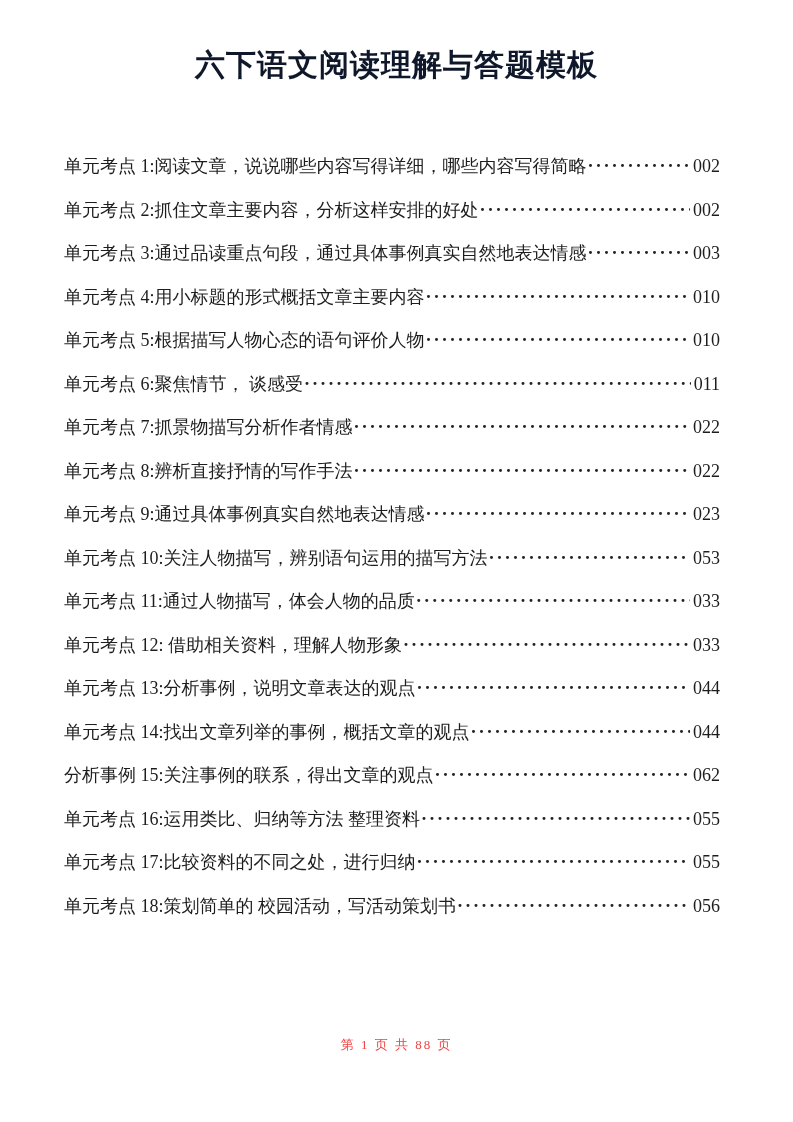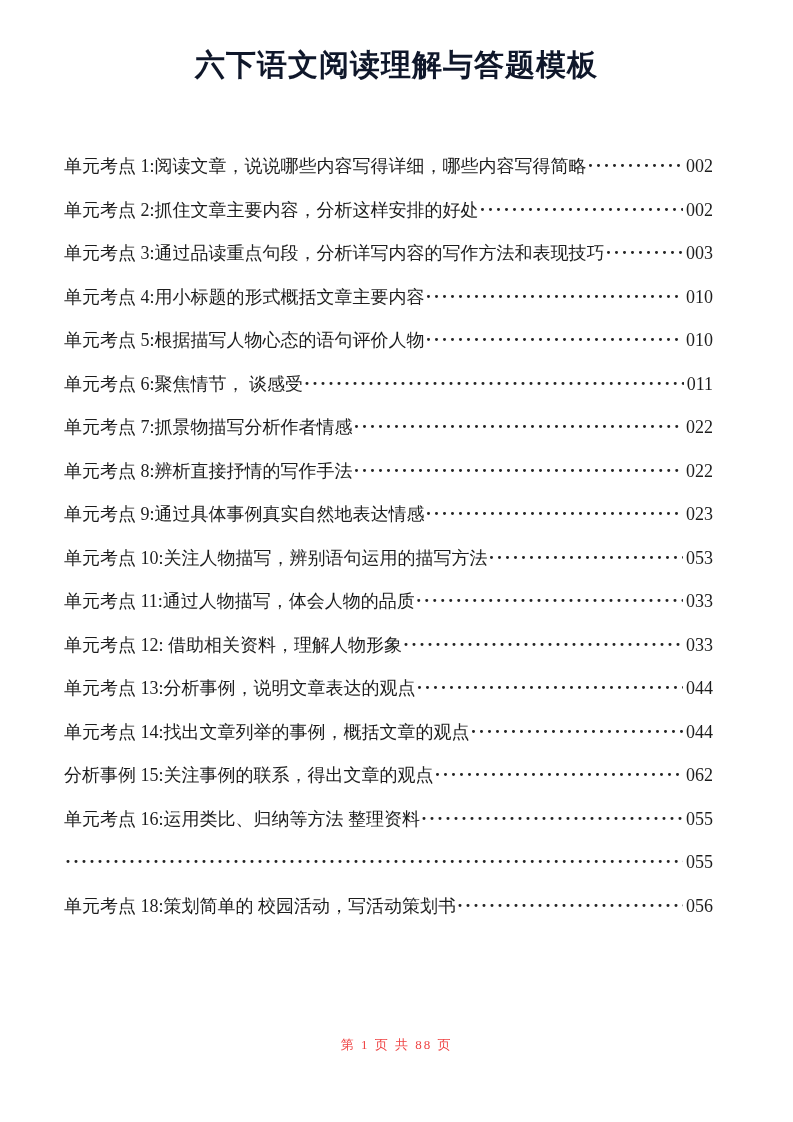--- a/index.html
+++ b/index.html
@@ -23,21 +23,21 @@
     text-align: center;
     font-size: 30px;
     font-weight: bold;
     letter-spacing: 1px;
     color: #0f172a;
   }
   .toc {
     position: absolute;
     top: 157px;
     left: 64px;
-    right: 80px;
+    right: 73px;
     text-align: right;
   }
   .toc-row {
     display: flex;
     align-items: baseline;
     font-size: 18px;
     line-height: 19px;
     margin-bottom: 24.5px;
   }
   .toc-label {
@@ -83,21 +83,21 @@
       <span class="toc-label">单元考点 1:阅读文章，说说哪些内容写得详细，哪些内容写得简略</span>
       <span class="toc-leader"></span>
       <span class="toc-page">002</span>
     </div>
     <div class="toc-row">
       <span class="toc-label">单元考点 2:抓住文章主要内容，分析这样安排的好处</span>
       <span class="toc-leader"></span>
       <span class="toc-page">002</span>
     </div>
     <div class="toc-row">
-      <span class="toc-label">单元考点 3:通过品读重点句段，分析详写内容的写作方法和表现技巧</span>
+      <span class="toc-label">单元考点 3:通过品读重点句段，通过具体事例真实自然地表达情感</span>
       <span class="toc-leader"></span>
       <span class="toc-page">003</span>
     </div>
     <div class="toc-row">
       <span class="toc-label">单元考点 4:用小标题的形式概括文章主要内容</span>
       <span class="toc-leader"></span>
       <span class="toc-page">010</span>
     </div>
     <div class="toc-row">
       <span class="toc-label">单元考点 5:根据描写人物心态的语句评价人物</span>
@@ -153,20 +153,21 @@
       <span class="toc-label">分析事例 15:关注事例的联系，得出文章的观点</span>
       <span class="toc-leader"></span>
       <span class="toc-page">062</span>
     </div>
     <div class="toc-row">
       <span class="toc-label">单元考点 16:运用类比、归纳等方法 整理资料</span>
       <span class="toc-leader"></span>
       <span class="toc-page">055</span>
     </div>
     <div class="toc-row">
+      <span class="toc-label">单元考点 17:比较资料的不同之处，进行归纳</span>
       <span class="toc-leader"></span>
       <span class="toc-page">055</span>
     </div>
     <div class="toc-row">
       <span class="toc-label">单元考点 18:策划简单的 校园活动，写活动策划书</span>
       <span class="toc-leader"></span>
       <span class="toc-page">056</span>
     </div>
   </div>
 

